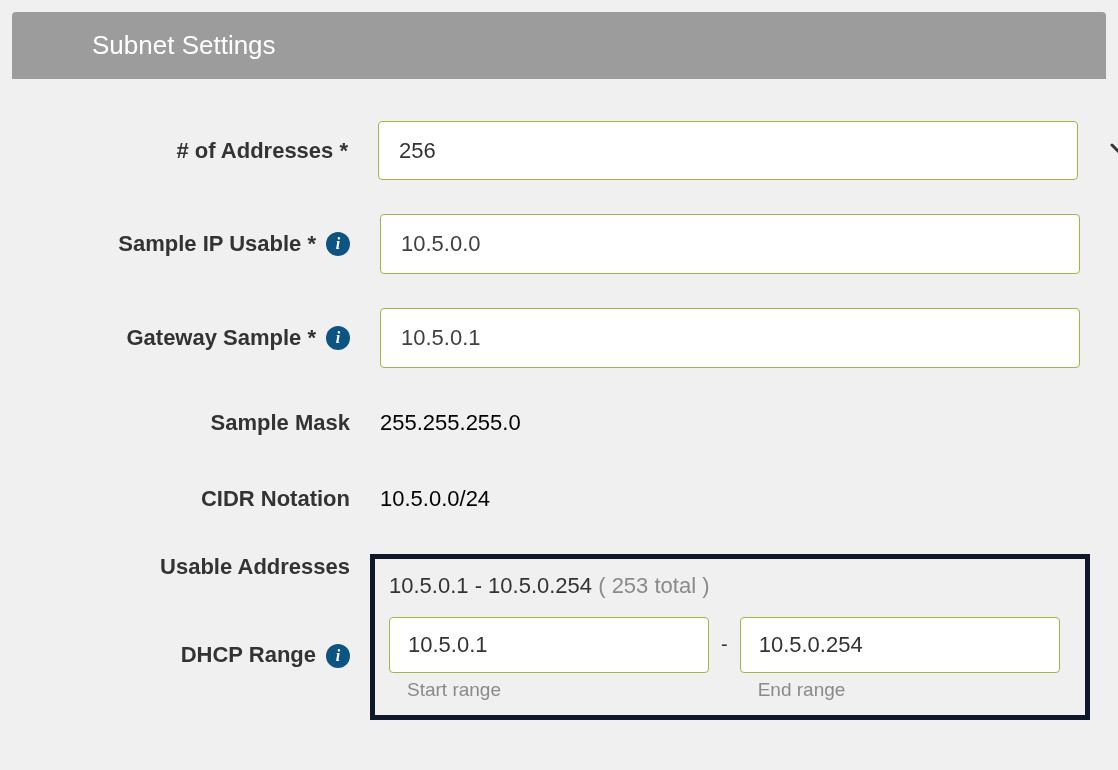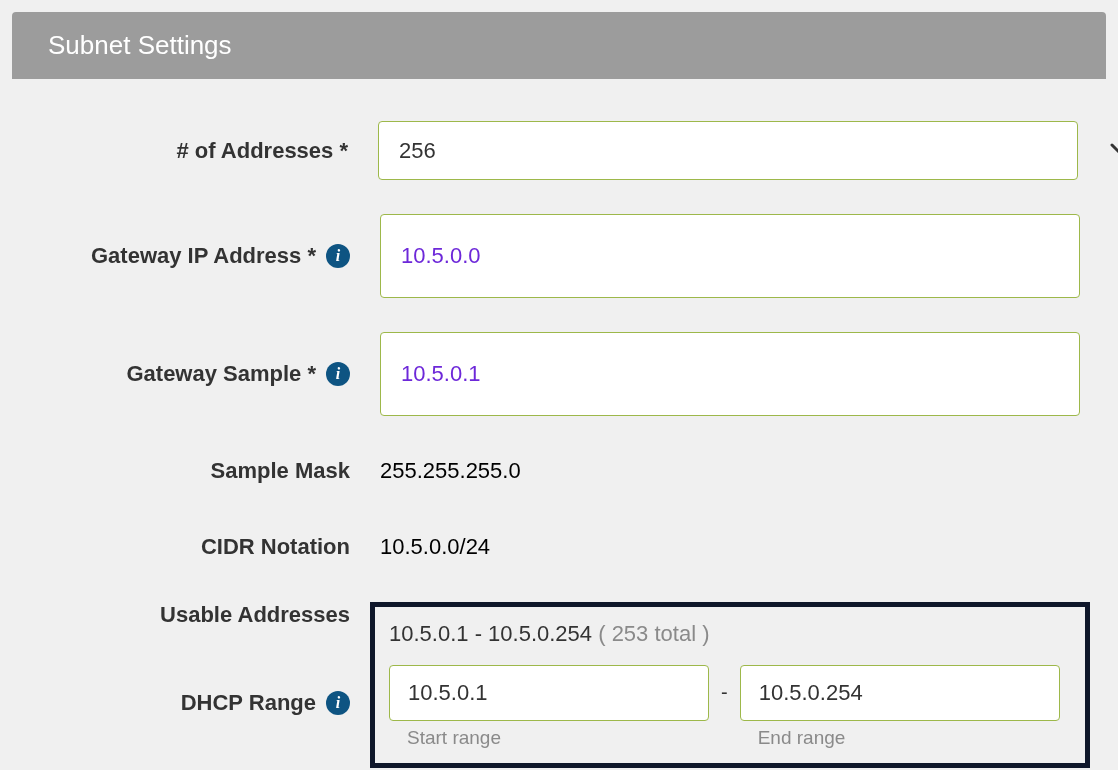--- a/index.html
+++ b/index.html
@@ -12,21 +12,21 @@
     }
     .panel {
       background: #f0f0f0;
       width: 100%;
     }
     .panel-header {
       background: #9c9c9c;
       color: #ffffff;
       font-size: 26px;
       font-weight: 400;
-      padding: 18px 0 18px 36px;
+      padding: 18px 0 18px 80px;
       margin: 12px 12px 0 12px;
       border-radius: 4px 4px 0 0;
     }
     .form-body {
       padding: 30px 20px 20px 20px;
       margin-top: 12px;
     }
     .row {
       display: flex;
       align-items: center;
@@ -43,23 +43,23 @@
       justify-content: flex-end;
       align-items: center;
       gap: 10px;
     }
     .value-col {
       flex: 1;
       max-width: 720px;
     }
     .text-input {
       width: 700px;
-      padding: 28px 20px;
-      font-size: 22px;
-      color: #6d28d9;
+      padding: 16px 20px;
+      font-size: 22px;
+      color: #404040;
       border: 1px solid #9db84a;
       border-radius: 4px;
       background: #ffffff;
       outline: none;
     }
     .select-wrap {
       position: relative;
       width: 774px;
     }
     .select-input {
@@ -149,21 +149,21 @@
     }
     .two-row-group {
       display: flex;
       align-items: flex-start;
     }
     .two-row-group .labels-stack {
       width: 360px;
       display: flex;
       flex-direction: column;
     }
-    .two-row-group .labels-stack .label-col { width: 360px; }
+    .two-row-group .labels-stack .label-col { width: 360px; align-items: flex-end; }
     .stack-label-1 { height: 56px; display:flex; align-items:flex-start; }
     .stack-label-2 { height: 90px; display:flex; align-items:center; }
   </style>
 </head>
 <body>
 
 <div class="panel">
   <div class="panel-header">
     <span>Subnet Settings</span>
   </div>
@@ -183,21 +183,21 @@
             <svg width="20" height="14" viewBox="0 0 20 14">
                 <path d="M2 3 L10 11 L18 3" stroke="#333" stroke-width="3" fill="none" stroke-linecap="round" stroke-linejoin="round"></path>
               </svg>
           </span>
         </div>
       </div>
     </div>
 
     <div class="row">
       <div class="label-col">
-        <span>Gateway IP Address *</span>
+        <span>Sample IP Usable *</span>
         <span class="info-icon">i</span>
       </div>
       <div class="value-col">
         <input type="text" class="text-input" value="10.5.0.0" style="">
       </div>
     </div>
 
     <div class="row">
       <div class="label-col">
         <span>Gateway Sample *</span>

